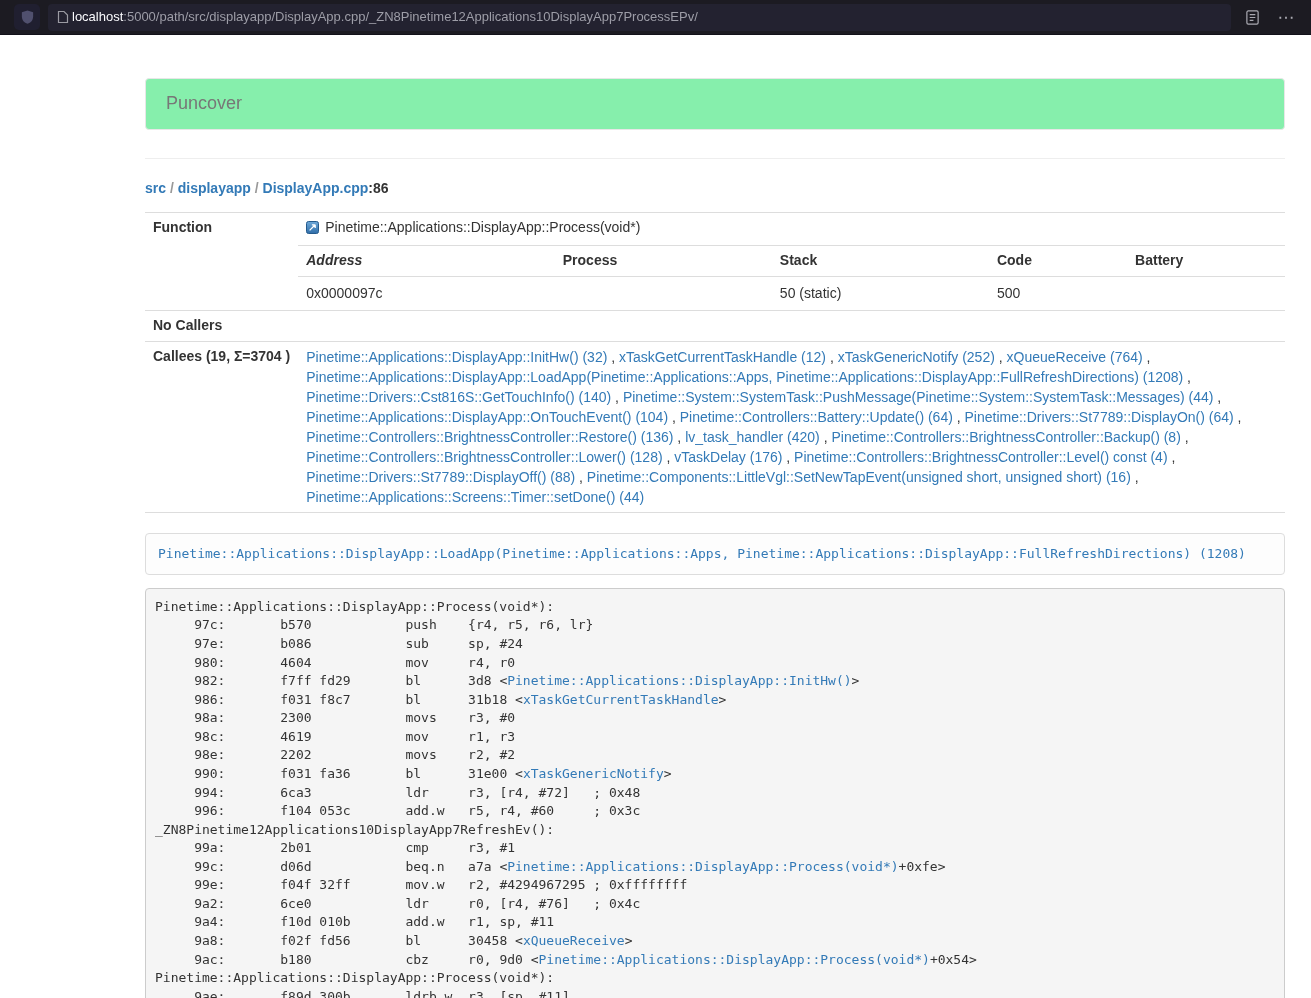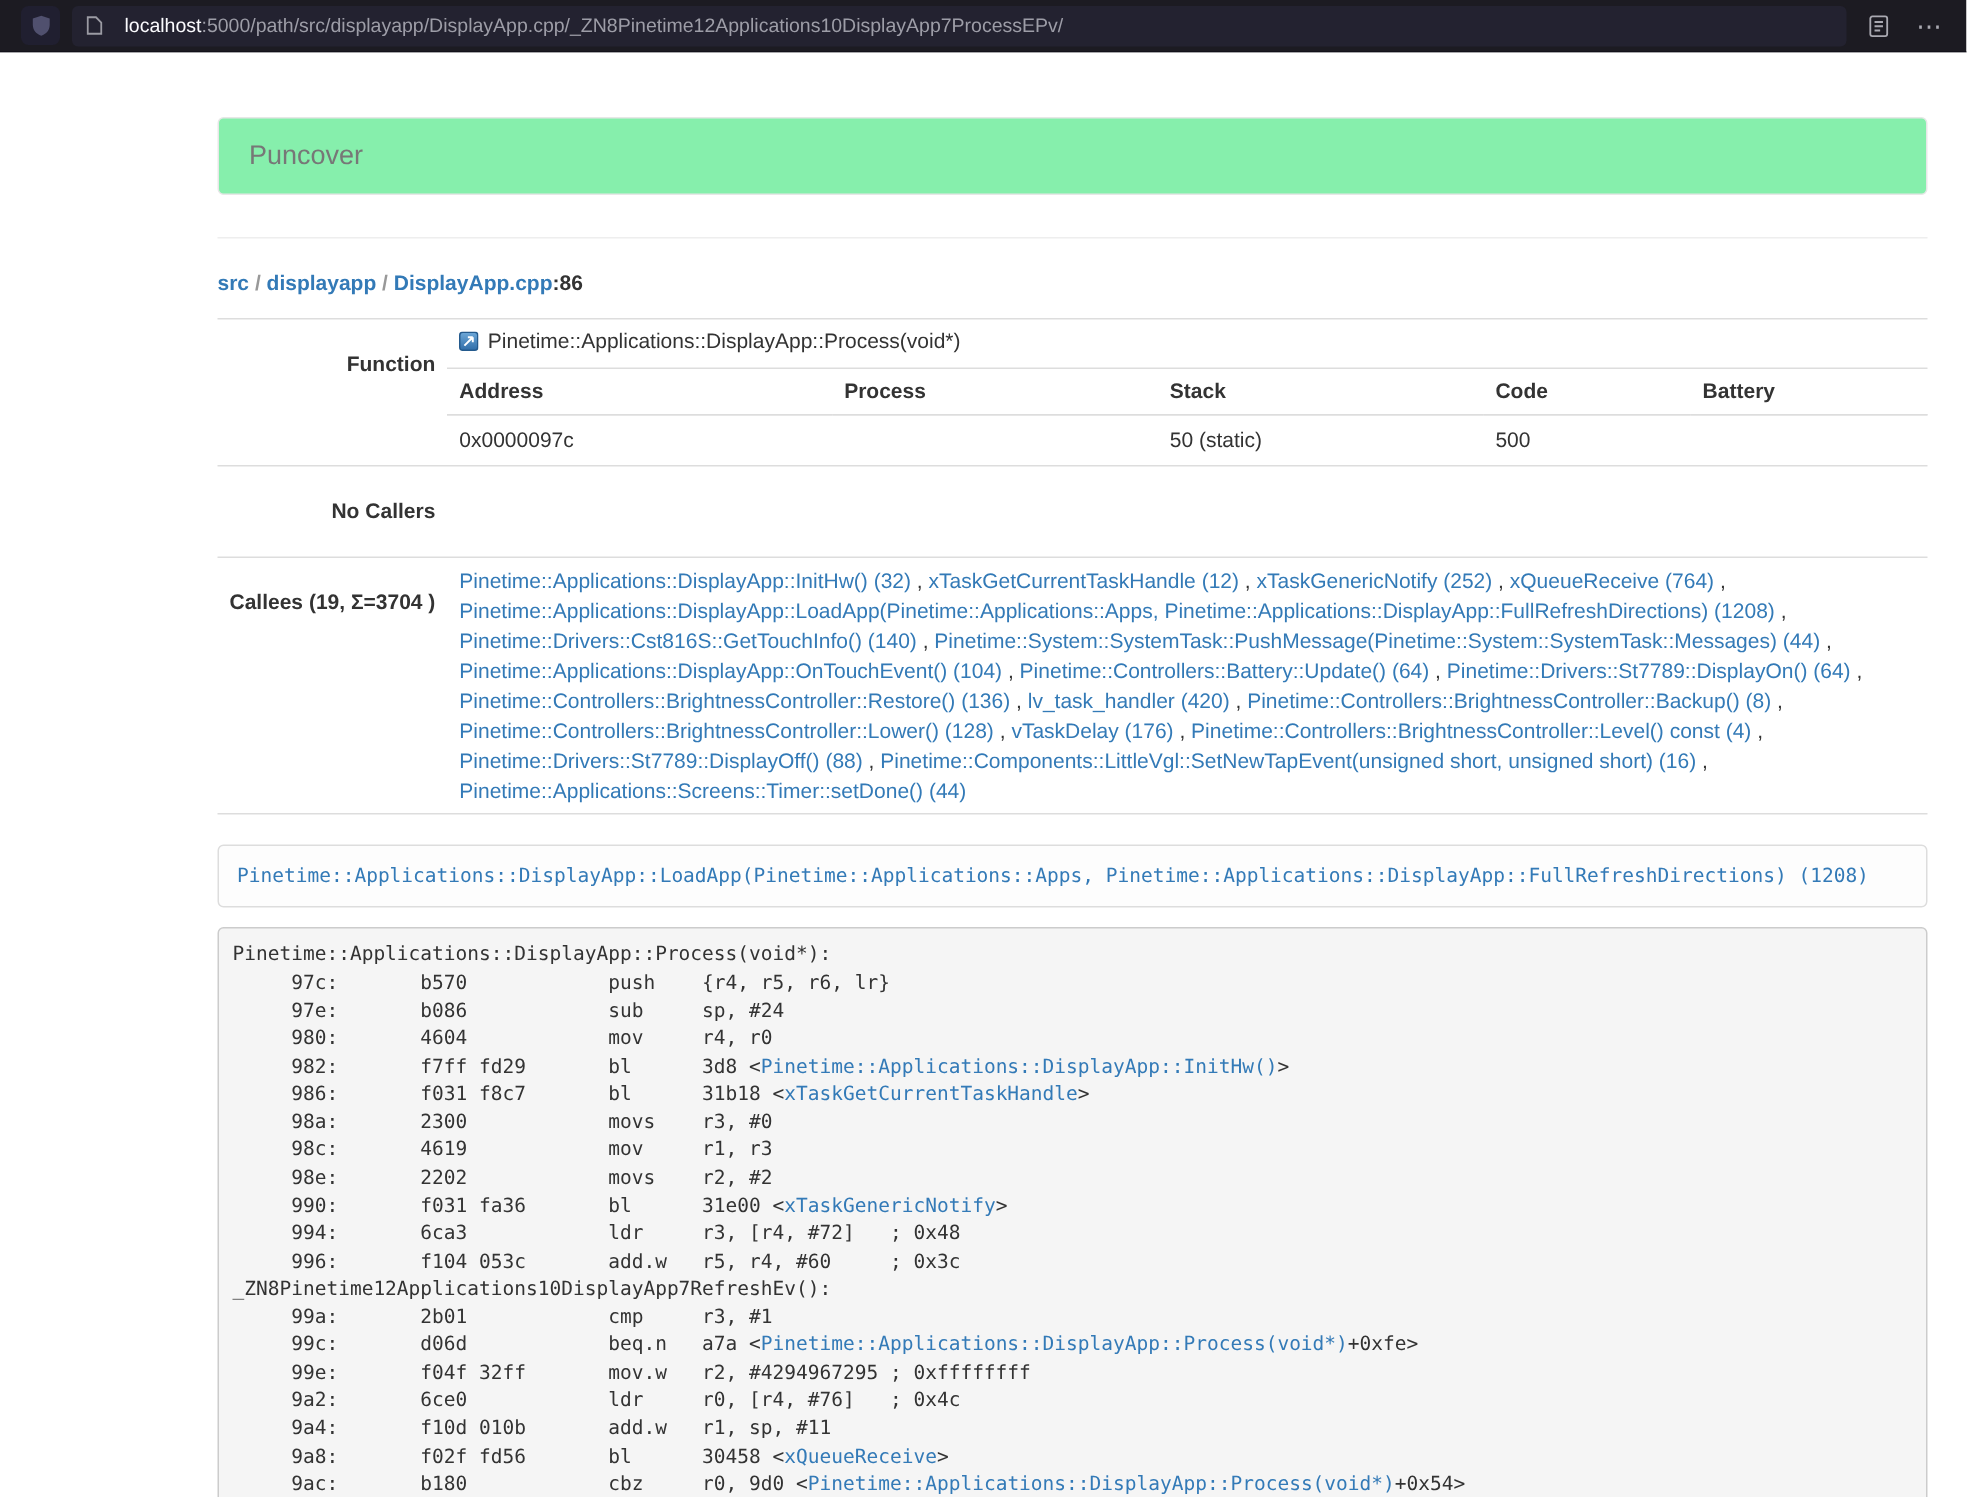--- a/index.html
+++ b/index.html
@@ -15,21 +15,21 @@
   .browser-bar {
     height: 35px; background: #1c1b22; border-bottom: 1px solid #12111a;
     display: flex; align-items: center; padding: 0 12px 0 14px; gap: 8px;
   }
   .shield-btn {
     width: 26px; height: 26px; border-radius: 5px; background: #201f30;
     display: flex; align-items: center; justify-content: center; flex: 0 0 auto; cursor: pointer;
   }
   .url-bar {
     flex: 1; height: 27px; background: #232230; border-radius: 4px;
-    display: flex; align-items: center; padding: 0 9px; gap: 14px; min-width: 0; cursor: text;
+    display: flex; align-items: center; padding: 0 9px; gap: 3px; min-width: 0; cursor: text;
   }
   .url-text { font-size: 13px; white-space: nowrap; overflow: hidden; color: #9d9da7; }
   .url-host { color: #fbfbfe; }
   .url-rest { color: #9d9da7; }
   .tb-btn {
     width: 26px; height: 26px; border-radius: 4px; display: flex; align-items: center;
     justify-content: center; color: #a9a9b1; flex: 0 0 auto; cursor: pointer;
   }
   .tb-btn.menu span { font-size: 17px; line-height: 1; color: #a9a9b1; }
 
@@ -47,39 +47,39 @@
 
   .breadcrumb { margin: 20px 0 13px 0; font-weight: bold; }
   .bc-sep { color: #999; }
   .bc-line { color: #333; }
 
   .symbol-table {
     width: 100%; border-collapse: collapse;
     border-top: 1px solid #ddd; border-bottom: 1px solid #ddd;
   }
   .symbol-table th.label-cell {
-    text-align: right; vertical-align: top; font-weight: bold;
-    padding: 20px 8px; white-space: nowrap;
+    text-align: left; vertical-align: top; font-weight: bold;
+    padding: 5px 8px; white-space: nowrap;
   }
   .symbol-table td { vertical-align: top; padding: 5px 8px; }
   .symbol-table td.inner-cell { padding: 0; border-top: 1px solid #ddd; }
   .symbol-table tr.no-callers-row > th,
   .symbol-table tr.no-callers-row > td,
   .symbol-table tr.callees-row > th,
   .symbol-table tr.callees-row > td { border-top: 1px solid #ddd; }
 
   .fn-icon { display: inline-block; vertical-align: -2px; margin-right: 6px; }
 
   .inner-table { width: 100%; border-collapse: collapse; }
   .inner-table th {
     text-align: left; font-weight: bold; padding: 5px 8px;
     border-bottom: 1px solid #ddd;
   }
   .inner-table td { padding: 7px 8px 6px 8px; }
-  .col-address { width: 26%; } .col-remarks { width: 22%; }
+  .col-address { width: 26%; font-style: italic; } .col-remarks { width: 22%; }
   .col-stack { width: 22%; } .col-code { width: 14%; } .col-static { width: 16%; }
 
   .callees-cell { line-height: 20px; }
 
   .highlight-box {
     margin-top: 20px; background: #fdfdfd; border: 1px solid #ddd; border-radius: 4px;
     padding: 10px 12px;
   }
   .mono-link { font-family: "DejaVu Sans Mono", monospace; font-size: 13px; }
 

